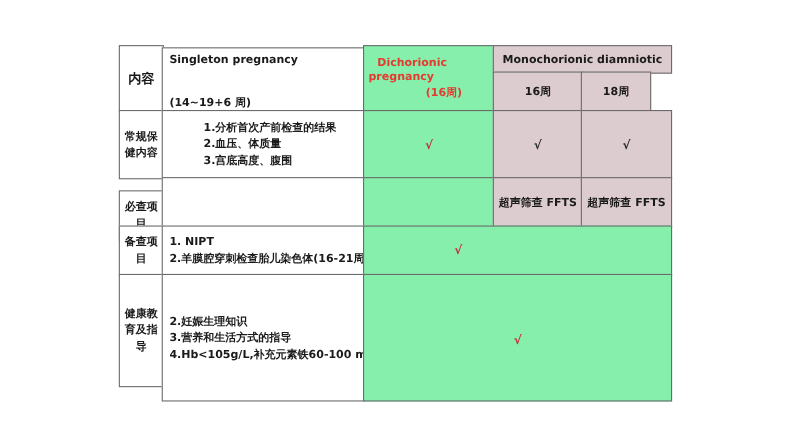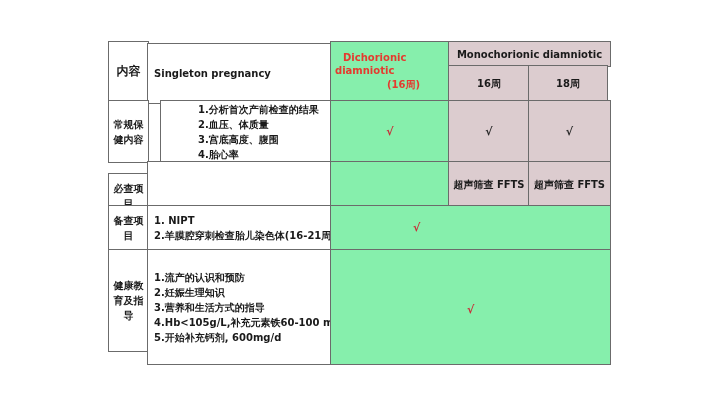--- a/index.html
+++ b/index.html
@@ -28,47 +28,47 @@
 </head>
 <body>
 
 <div class="tbl">
 
   <div class="cell white center" style="left:108px; top:41px; width:41px; height:61px;">
     <span class="head-label">内容</span>
   </div>
   <div class="cell white left" style="left:147px; top:43px; width:185px; height:61px;gap:24px;">
     <span class="line">Singleton pregnancy</span>
+    <span class="line">(14~19+6 周)</span>
   </div>
   <div class="cell grey" style="left:330px; top:41px; width:120px; height:61px;">
     <span class="red" style="position:absolute; left:12px; top:8px;">Dichorionic</span>
-    <span class="red" style="position:absolute; left:4px; top:21px;">diamniotic</span>
+    <span class="red" style="position:absolute; left:4px; top:21px;">pregnancy</span>
     <span class="red" style="position:absolute; left:56px; top:35px;">(16周)</span>
   </div>
   <div class="cell pink center" style="left:448px; top:41px; width:163px; height:26px;">
     <span>Monochorionic diamniotic</span>
   </div>
   <div class="cell pink center" style="left:448px; top:65px; width:82px; height:37px;">
     <span>16周</span>
   </div>
-  <div class="cell pink center" style="left:528px; top:65px; width:80px; height:37px;">
+  <div class="cell pink center" style="left:528px; top:65px; width:64px; height:37px;">
     <span>18周</span>
   </div>
 
   <div class="cell white center" style="left:108px; top:100px; width:41px; height:63px;">
     <div>
       <span class="line">常规保</span>
       <span class="line">健内容</span>
     </div>
   </div>
-  <div class="cell white left" style="left:160px; top:100px; width:185px; height:63px;padding-left:37px;">
+  <div class="cell white left" style="left:147px; top:100px; width:185px; height:63px;padding-left:37px;">
     <span class="line">1.分析首次产前检查的结果</span>
     <span class="line">2.血压、体质量</span>
     <span class="line">3.宫底高度、腹围</span>
-    <span class="line">4.胎心率</span>
   </div>
   <div class="cell grey center" style="left:330px; top:100px; width:120px; height:63px;">
     <span class="check red">√</span>
   </div>
   <div class="cell pink center" style="left:448px; top:100px; width:82px; height:63px;">
     <span class="check dark">√</span>
   </div>
   <div class="cell pink center" style="left:528px; top:100px; width:83px; height:63px;">
     <span class="check dark">√</span>
   </div>
@@ -103,23 +103,21 @@
   </div>
 
   <div class="cell white center" style="left:108px; top:249px; width:41px; height:103px;">
     <div>
       <span class="line">健康教</span>
       <span class="line">育及指</span>
       <span class="line">导</span>
     </div>
   </div>
   <div class="cell white left" style="left:147px; top:249px; width:185px; height:116px;">
-    <span class="line">1.流产的认识和预防</span>
     <span class="line">2.妊娠生理知识</span>
     <span class="line">3.营养和生活方式的指导</span>
     <span class="line">4.Hb&lt;105g/L,补充元素铁60-100 mg/d</span>
-    <span class="line">5.开始补充钙剂, 600mg/d</span>
   </div>
   <div class="cell grey" style="left:330px; top:249px; width:281px; height:116px;">
     <span class="check red" style="position:absolute; left:136px; top:52px;">√</span>
   </div>
 
 </div>
 
 </body></html>

